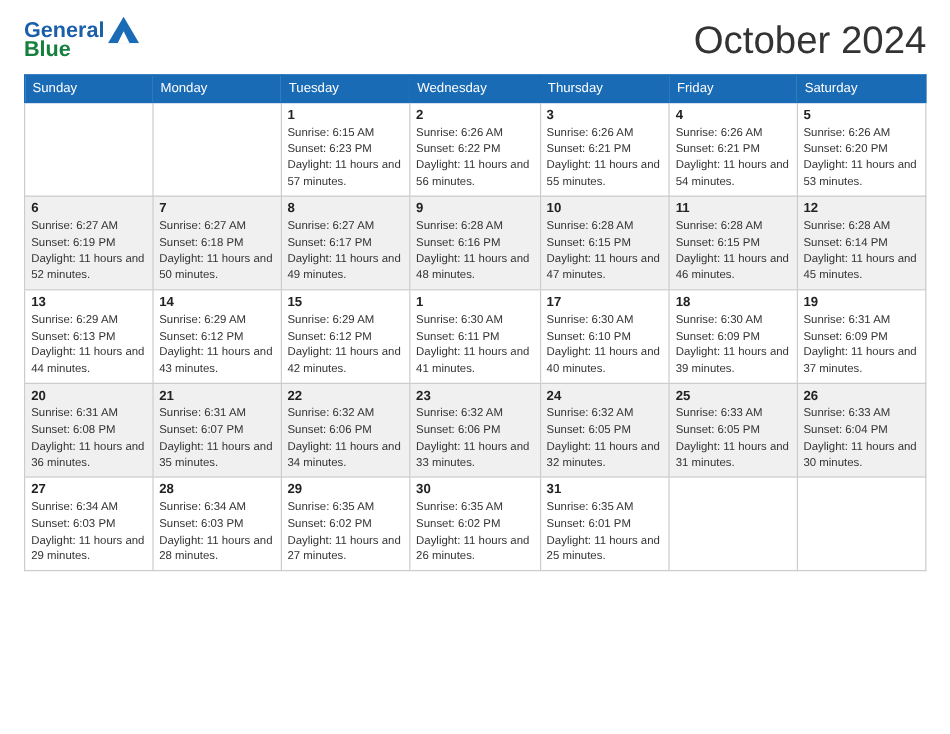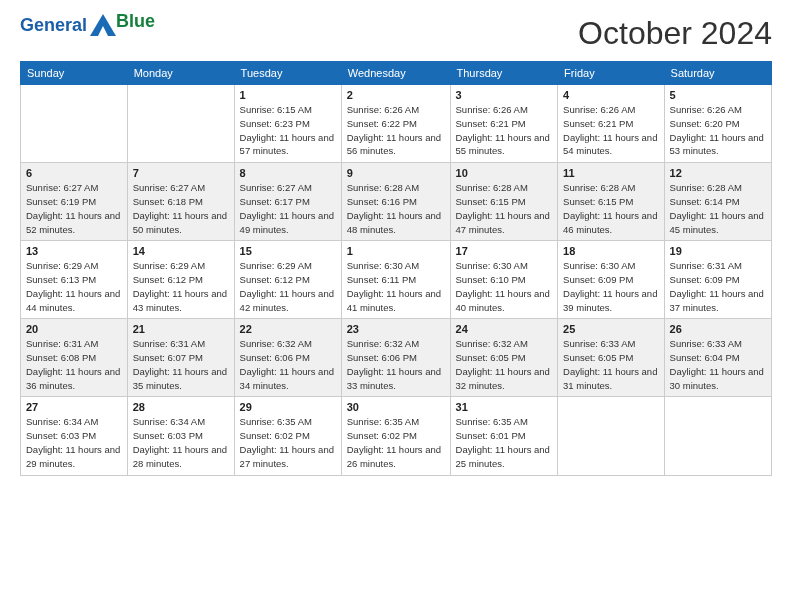--- a/index.html
+++ b/index.html
@@ -91,21 +91,21 @@
     .calendar tbody tr:nth-child(even) td {
       background: #f0f0f0;
     }
   </style>
 </head>
 <body>
 
 <div class="page">
   <div class="header">
     <div class="logo">
-      <div style="display:flex;flex-direction:row;align-items:flex-start;">
+      <div style="display:flex;flex-direction:column;align-items:flex-start;">
         <div style="display:flex;align-items:center;">
           <span class="logo-text">General</span>
           <svg width="26" height="22" viewBox="0 0 26 22" style="margin-left:3px;margin-top:-2px;">
             <polygon points="0,22 13,0 26,22" fill="#1a6bb5"></polygon>
             <polygon points="8,22 18,22 13,12" fill="#fff"></polygon>
           </svg>
         </div>
         <span class="logo-text" style="color:#15803d;font-size:18px;font-weight:bold;margin-top:-4px;">Blue</span>
       </div>
     </div>

